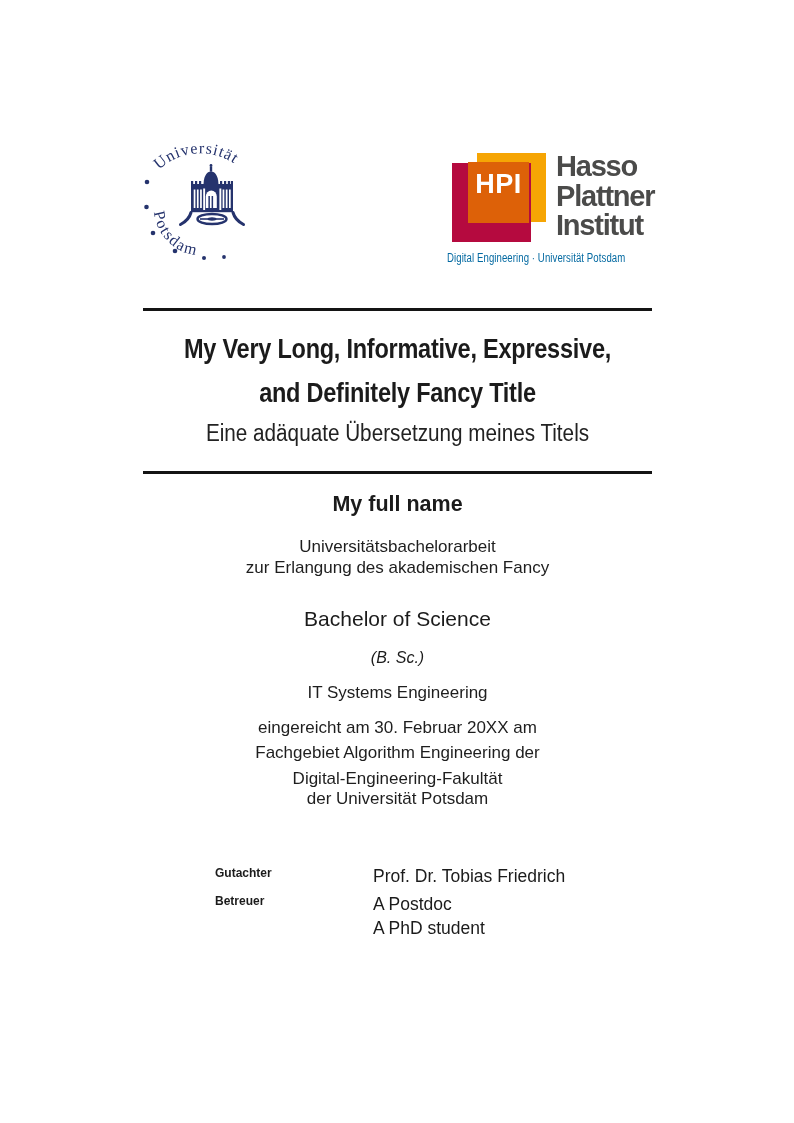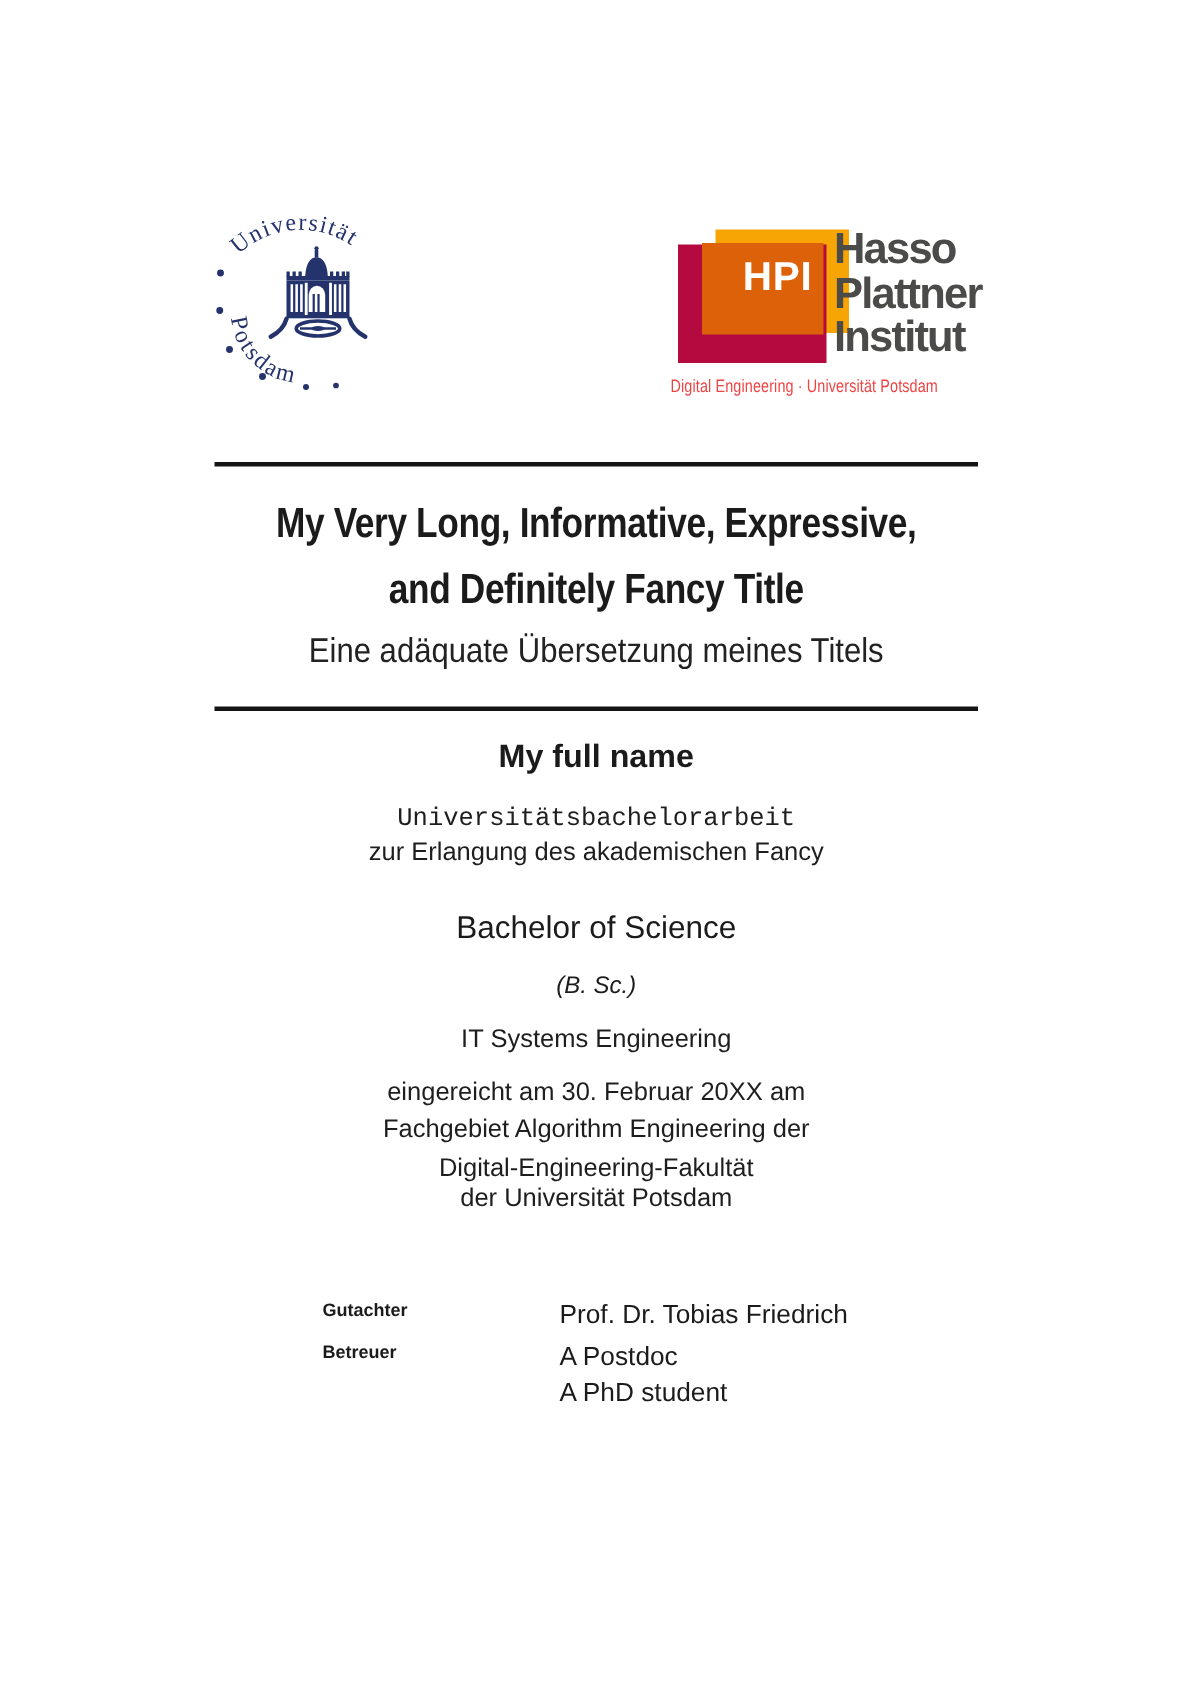--- a/index.html
+++ b/index.html
@@ -2,21 +2,21 @@
 <html><head>
 <meta charset="utf-8">
 <style>
   html,body{margin:0;padding:0;background:#ffffff;}
   .page{position:relative;width:794px;height:1123px;background:#ffffff;overflow:hidden;
         font-family:"Liberation Sans",sans-serif;color:#1b1b1b;}
   .abs{position:absolute;}
   
   .up-logo{left:144px;top:134px;width:120px;height:132px;}
   .hpi-logo{left:447px;top:148px;width:210px;height:122px;}
-  .hpi-sq{position:absolute;padding-left:20px;}
+  .hpi-sq{position:absolute;}
   .hpi-sq.red{left:5px;top:15px;width:79px;height:79px;}
   .hpi-sq.yellow{left:30px;top:5px;width:69px;height:69px;}
   .hpi-sq.orange{left:21px;top:14px;width:61px;height:61px;text-align:center;}
   .hpi-acronym{margin-top:7px;font-size:27px;font-weight:bold;color:#ffffff;letter-spacing:.5px;}
   .hpi-wordmark{position:absolute;left:109px;top:4px;font-weight:bold;font-size:29px;
                 line-height:29.5px;letter-spacing:-1.2px;}
   .hpi-caption{position:absolute;left:0;top:100px;white-space:nowrap;}
   .hpi-caption span{display:inline-block;font-size:12px;letter-spacing:.1px;
                     transform:scaleX(.8);transform-origin:left center;}
   
@@ -102,37 +102,37 @@
     <div class="hpi-sq yellow" style="background:#f6a504;"></div>
     <div class="hpi-sq red" style="background:#b50a3f;"></div>
     <div class="hpi-sq orange" style="background:#dd6108;">
       <div class="hpi-acronym">HPI</div>
     </div>
     <div class="hpi-wordmark" style="color:#4b4b4a;">
       <div>Hasso</div>
       <div>Plattner</div>
       <div>Institut</div>
     </div>
-    <div class="hpi-caption" style="color:#ef4444;">
+    <div class="hpi-caption" style="color:#0369a1;">
       <span>Digital Engineering · Universität Potsdam</span>
     </div>
   </div>
 
   <div class="abs rule rule1"></div>
   <div class="abs rule rule2"></div>
 
   <div class="abs content">
 
     <div class="cline title-line" style="top:333px;">My Very Long, Informative, Expressive,</div>
     <div class="cline title-line" style="top:377px;">and Definitely Fancy Title</div>
     <div class="cline subtitle" style="top:420px;">Eine adäquate Übersetzung meines Titels</div>
 
     <div class="cline author" style="top:492px;">My full name</div>
 
-    <div class="cline body17" style="top:537px;font-family:Liberation Mono, monospace;">Universitätsbachelorarbeit</div>
+    <div class="cline body17" style="top:537px;">Universitätsbachelorarbeit</div>
     <div class="cline body17" style="top:558px;">zur Erlangung des akademischen Fancy</div>
 
     <div class="cline degree" style="top:595px;margin-top:12px;">Bachelor of Science</div>
     <div class="cline degree-abbrev" style="top:621px;">(B. Sc.)</div>
 
     <div class="cline body17" style="top:683px;">IT Systems Engineering</div>
 
     <div class="cline body17" style="top:718px;">eingereicht am 30. Februar 20XX am</div>
     <div class="cline body17" style="top:743px;">Fachgebiet Algorithm Engineering der</div>
     <div class="cline body17" style="top:789px;">der Universität Potsdam</div>

